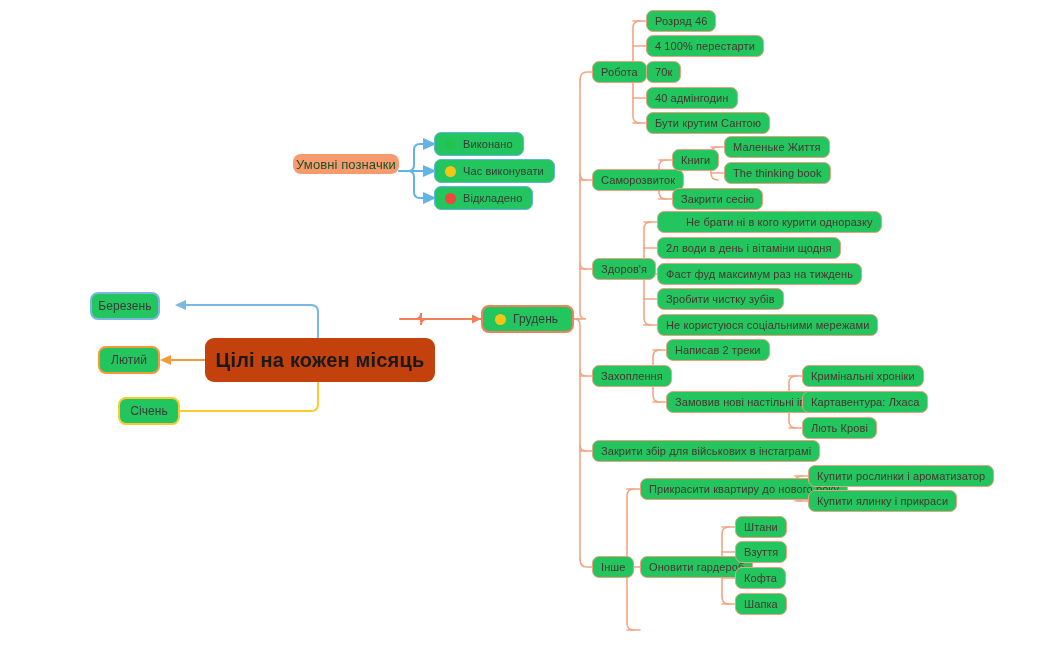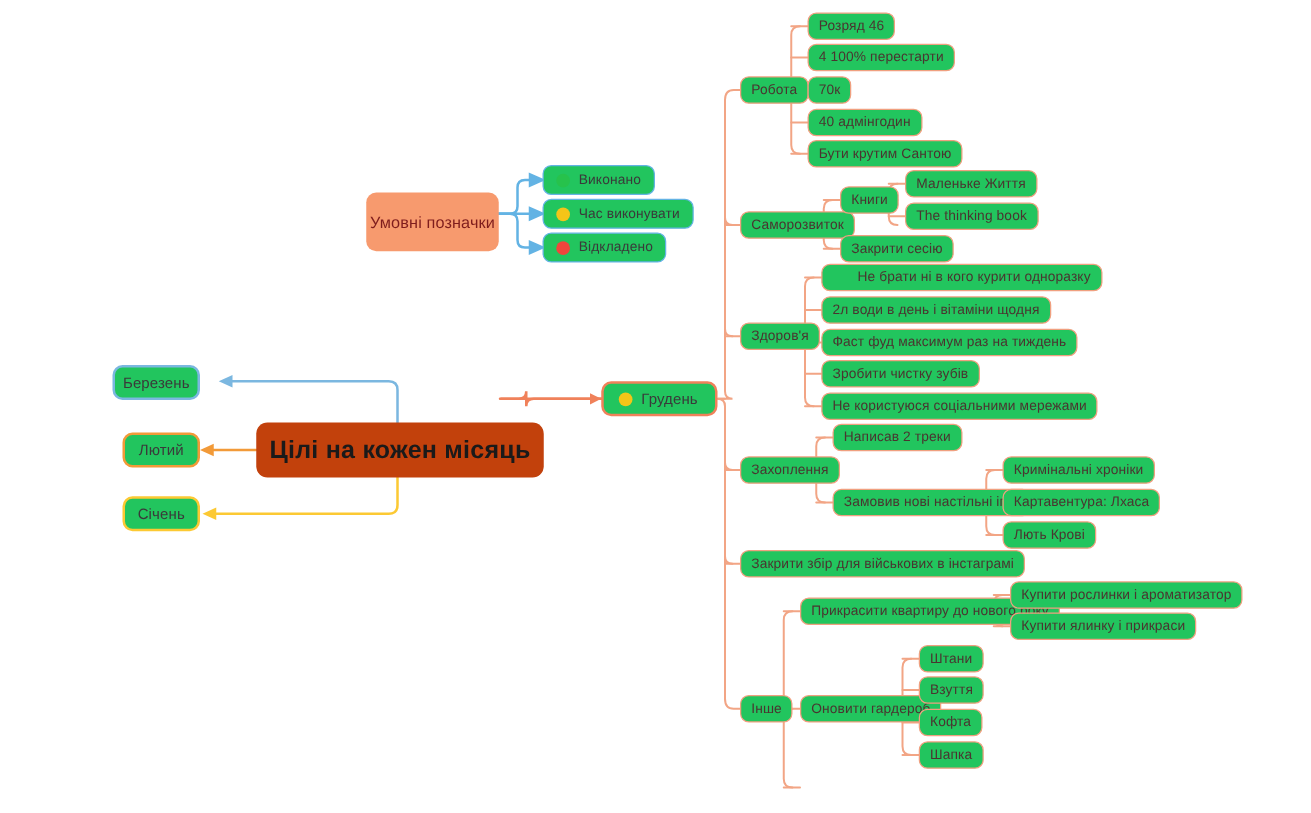--- a/index.html
+++ b/index.html
@@ -17,28 +17,28 @@
   
   .root{background:#c2410c;border:none;border-radius:9px;color:#1a1a1a;
         font-size:20px;font-weight:bold;padding:0 18px;height:44px;
         justify-content:center;letter-spacing:.2px;}
 
   
   .month{height:28px;font-size:12px;justify-content:center;border-radius:8px;
          border-width:2px;color:#3a3a3a;}
   .month.m-blue{border-color:#7bb7e0;}
   .month.m-orange{border-color:#f29a38;}
-  .month.m-yellow{border-color:#fcc933;}
+  .month.m-yellow{border-color:#fcc933;margin-left:20px;}
 
   
   .month.m-dec{border-color:#f0815a;padding:0 12px;gap:7px;justify-content:flex-start;}
 
   
-  .legend-root{background:#f79a6e;border:none;color:#7f1d1d;font-size:13px;
-               height:47px;border-radius:8px;padding:0 14px;justify-content:center;}
+  .legend-root{background:#f79a6e;border:none;color:#14532d;font-size:13px;
+               height:20px;border-radius:8px;padding:0 14px;justify-content:center;}
   .legend-item{border:1.8px solid #63b3e4;border-radius:7px;height:24px;
                gap:7px;font-size:11px;color:#3a3a3a;padding:0 10px;}
 
   .dot{width:11px;height:11px;border-radius:50%;flex:0 0 auto;display:inline-block;}
   .dot-green{background:#27c24c;}
   .dot-yellow{background:#f4c518;}
   .dot-red{background:#f0463c;}
 </style>
 </head>
 <body>

